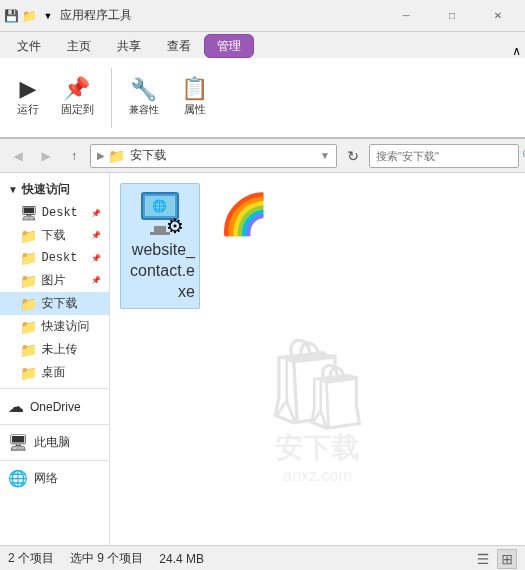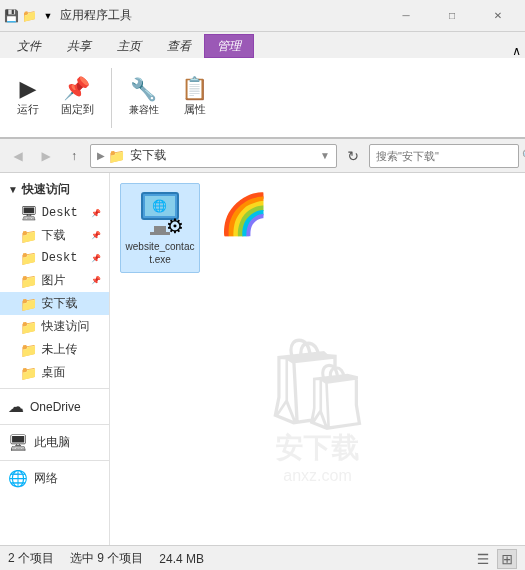--- a/index.html
+++ b/index.html
@@ -75,27 +75,27 @@
       padding: 4px 12px;
       font-size: 12px;
       cursor: pointer;
       color: #333;
       border: 1px solid transparent;
       border-bottom: none;
       background: transparent;
       height: 24px;
       display: flex;
       align-items: center;
-      font-style: italic;
     }
     .ribbon-tab.active {
       background: white;
       border-color: #c0c0c0;
       border-bottom: 1px solid white;
       z-index: 1;
+      border-radius: 6px;
     }
     .ribbon-tab.highlight {
       background: #9b59b6;
       color: white;
       border-color: #8e44ad;
     }
     .ribbon-content {
       background: white;
       height: 80px;
       border-bottom: 1px solid #c0c0c0;
@@ -316,22 +316,22 @@
     .file-item.selected { background: #cce8ff; border-color: #99c9f0; }
     .file-icon {
       width: 48px;
       height: 48px;
       display: flex;
       align-items: center;
       justify-content: center;
       font-size: 40px;
     }
     .file-name {
-      font-size: 10px;
-      text-align: center;
+      font-size: 16px;
+      text-align: right;
       color: #333;
       word-break: break-all;
       line-height: 1.3;
       margin-top: 2px;
     }
 
     
     .status-bar {
       height: 26px;
       background: #f0f0f0;
@@ -432,22 +432,22 @@
   <div class="win-controls">
     <button class="win-btn">─</button>
     <button class="win-btn">□</button>
     <button class="win-btn close">✕</button>
   </div>
 </div>
 
 <div class="ribbon">
   <div class="ribbon-tabs">
     <div class="ribbon-tab">文件</div>
+    <div class="ribbon-tab">主页</div>
     <div class="ribbon-tab">共享</div>
-    <div class="ribbon-tab">主页</div>
     <div class="ribbon-tab">查看</div>
     <div class="ribbon-tab highlight active">管理</div>
     <div class="ribbon-right">
       <span>∧</span>
     </div>
   </div>
 
   <div class="ribbon-content">
     <div class="ribbon-btn">
       <div class="ribbon-btn-icon">▶</div>

